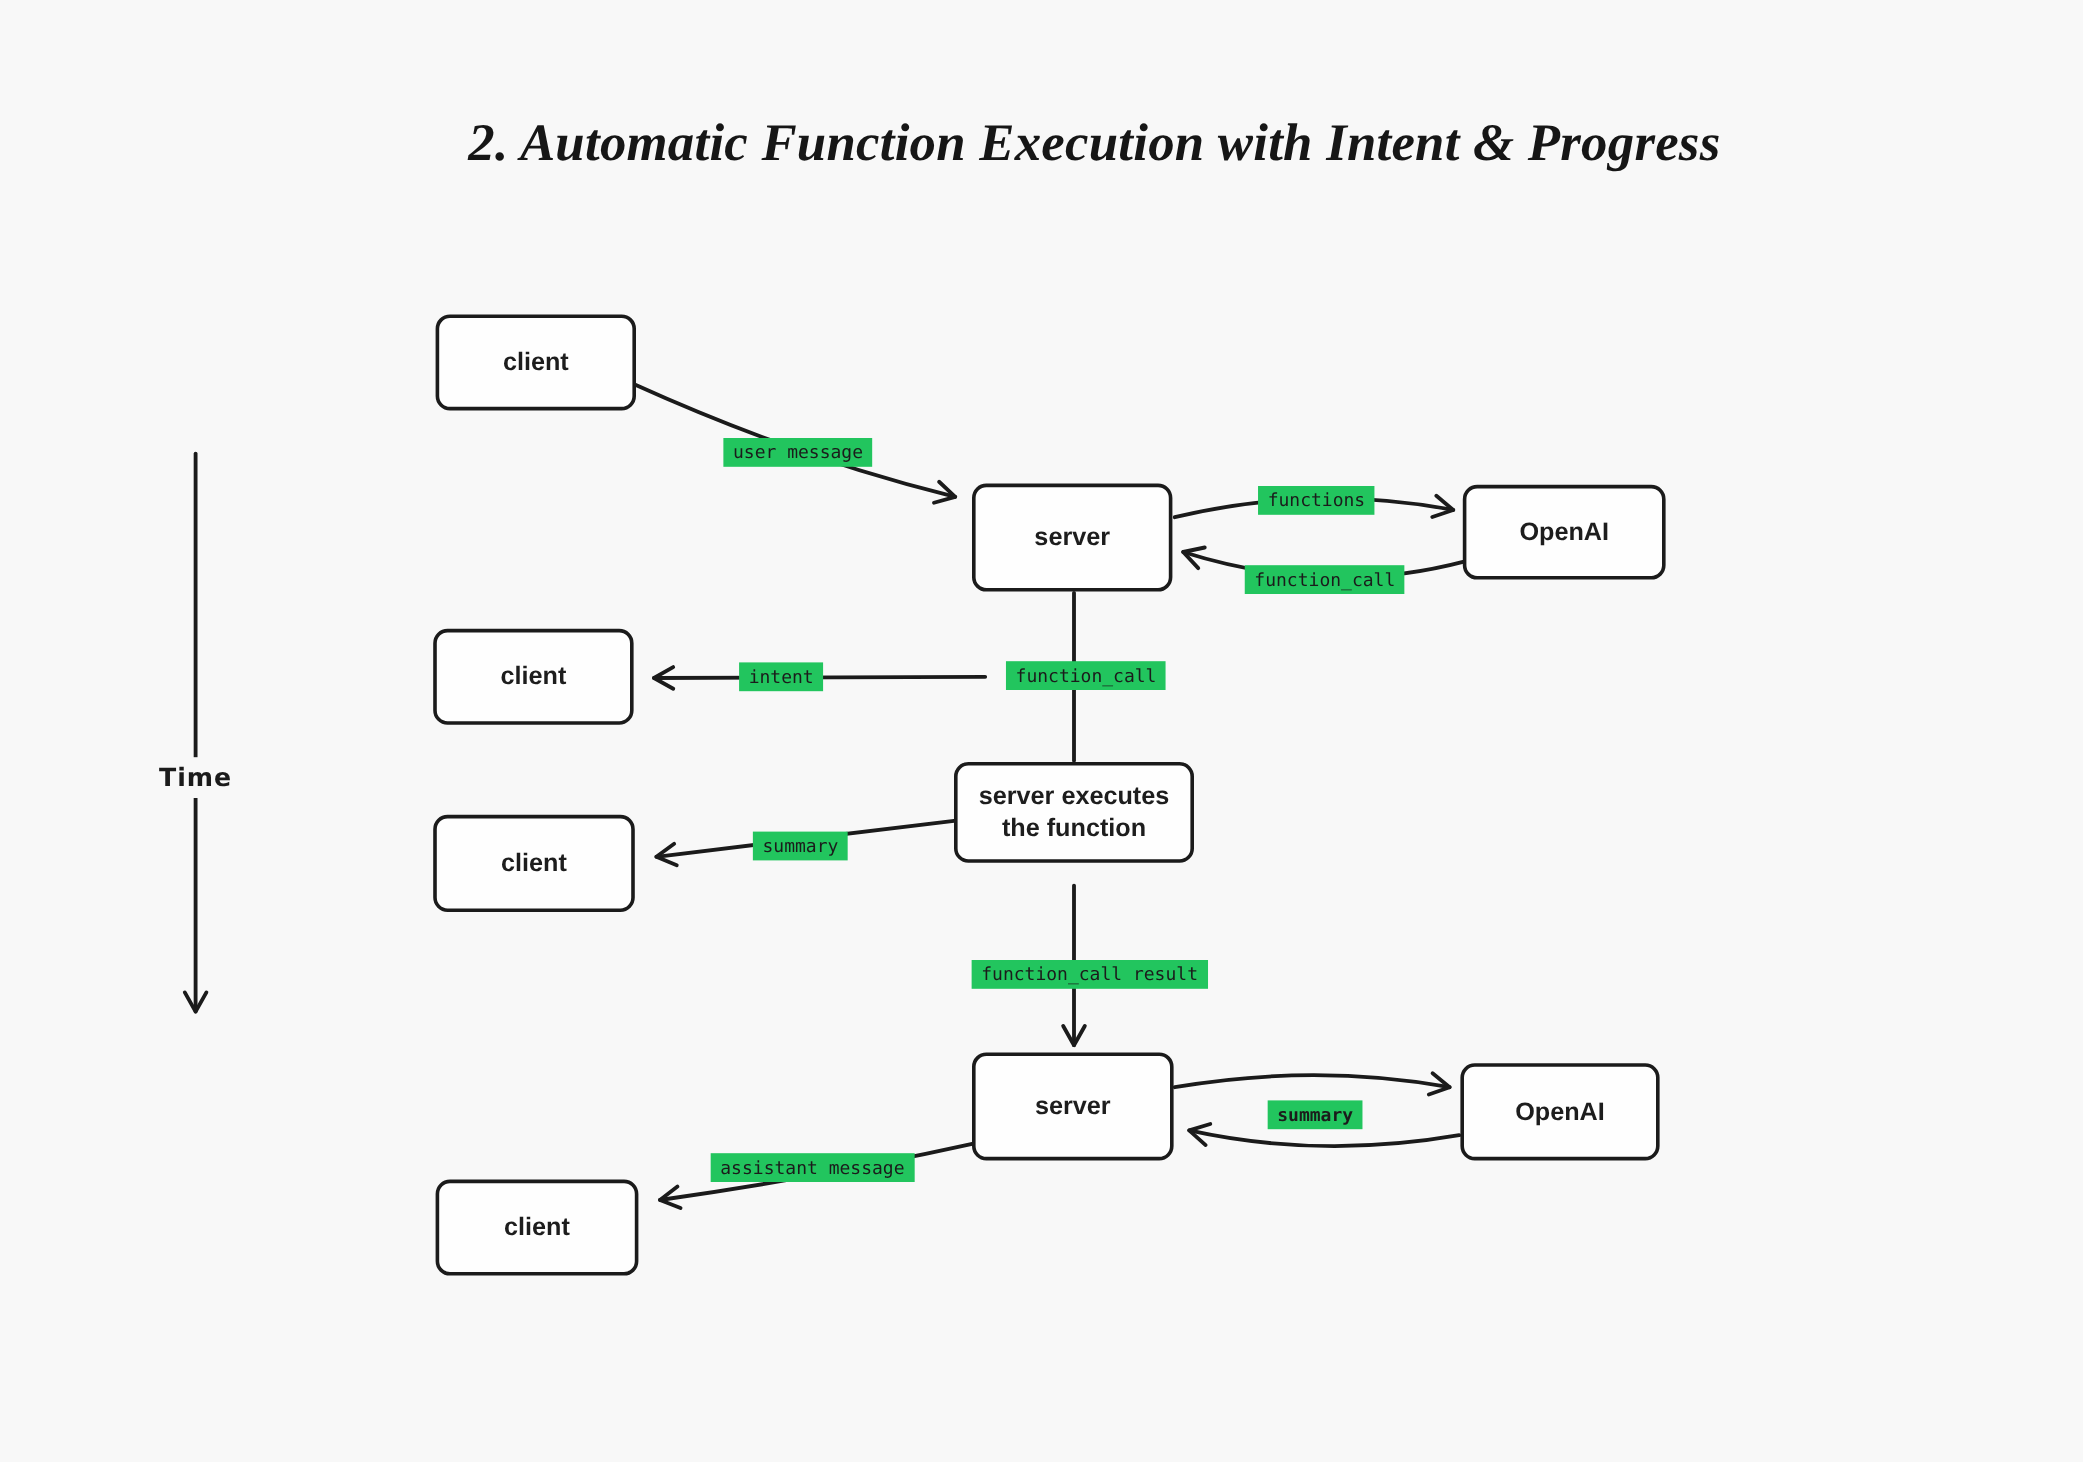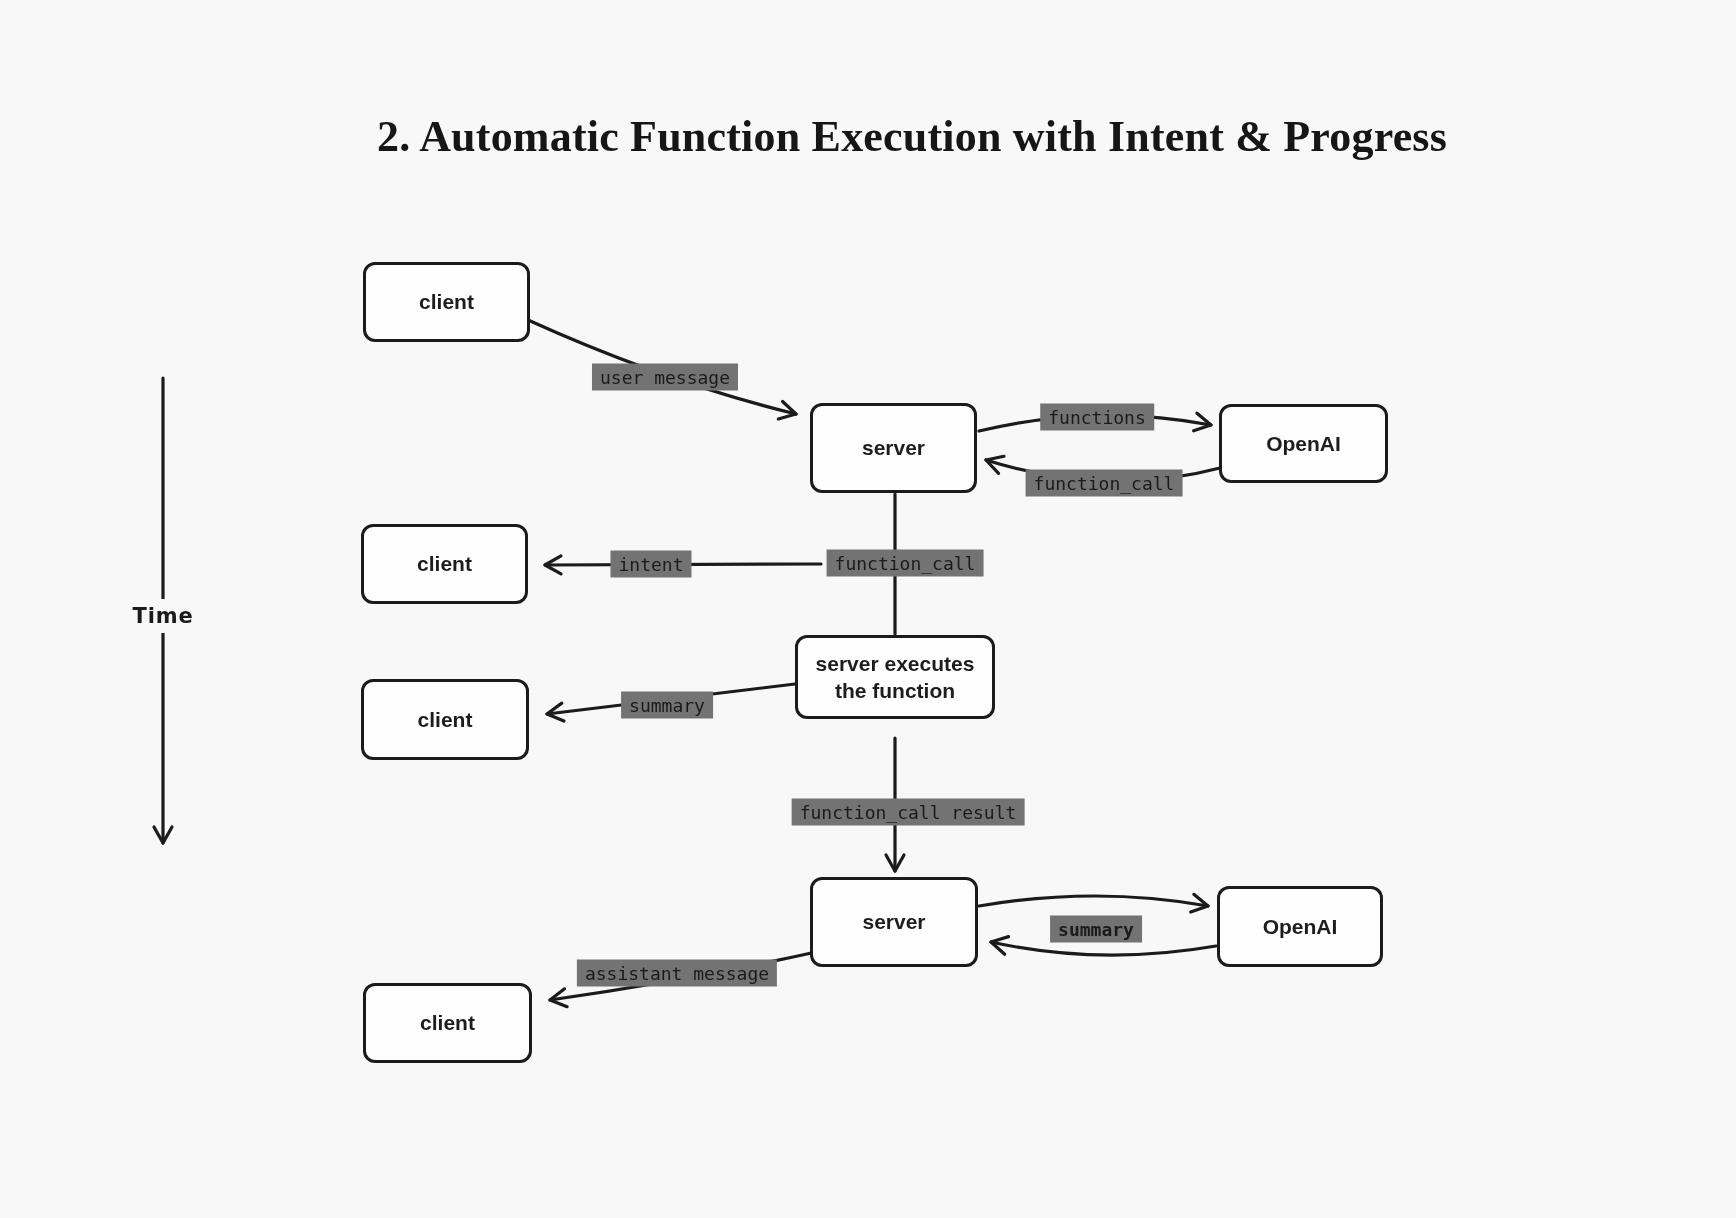--- a/index.html
+++ b/index.html
@@ -1,43 +1,43 @@
 <!DOCTYPE html>
 <html><head>
 <meta charset="utf-8">
 <style>
   html,body{margin:0;padding:0;}
   body{
     width:1736px;height:1218px;position:relative;overflow:hidden;
     background:#f8f8f8;font-family:"Liberation Sans",sans-serif;
   }
   .title{
-    position:absolute;left:352px;top:111px;width:1120px;text-align:center;
+    position:absolute;left:352px;top:93px;width:1120px;text-align:center;
     font-family:"Liberation Serif",serif;font-weight:700;font-size:44px;
-    color:#161616;letter-spacing:0.2px;z-index:4;
+    color:#161616;letter-spacing:0.2px;z-index:4;font-style:italic;
   }
   svg.edges{position:absolute;left:0;top:0;z-index:1;}
   .node{
     position:absolute;box-sizing:border-box;background:#fefefe;
     border:3.2px solid #1b1b1b;border-radius:12px;
     display:flex;align-items:center;justify-content:center;text-align:center;
     color:#1d1d1d;font-size:21px;font-weight:600;line-height:1.3;z-index:2;
     padding:16px 10px;
   }
   .edge-label{
     position:absolute;transform:translate(-50%,-50%);
-    background:#737373;padding:3px 8px;white-space:nowrap;
+    background:#22c55e;padding:3px 8px;white-space:nowrap;
     font-family:"DejaVu Sans Mono","Liberation Mono",monospace;
-    font-size:18px;color:#1b1b1b;z-index:3;
+    font-size:15px;color:#1b1b1b;z-index:3;
   }
   .time-label{
     position:absolute;transform:translate(-50%,-50%);
     background:#f8f8f8;padding:5px 10px;white-space:nowrap;
     font-family:"DejaVu Sans",sans-serif;font-weight:700;font-size:21px;
-    letter-spacing:0.8px;color:#1b1b1b;z-index:3;
+    letter-spacing:0.8px;color:#1b1b1b;z-index:3;margin-top:32px;
   }
 </style>
 </head>
 <body>
 
 <div class="title">2. Automatic Function Execution with Intent &amp; Progress</div>
 
 <svg class="edges" width="1736" height="1218" viewBox="0 0 1736 1218">
   <defs>
     <marker id="arrow" markerUnits="userSpaceOnUse" markerWidth="28" markerHeight="28" refX="21" refY="13" orient="auto">

